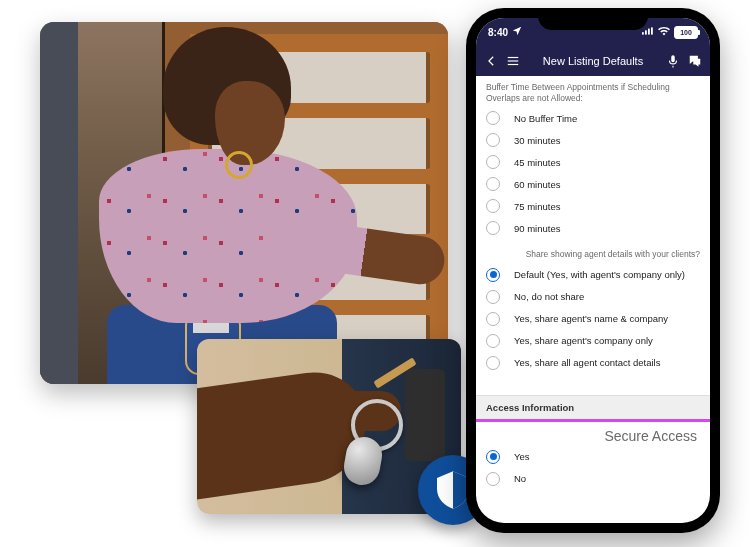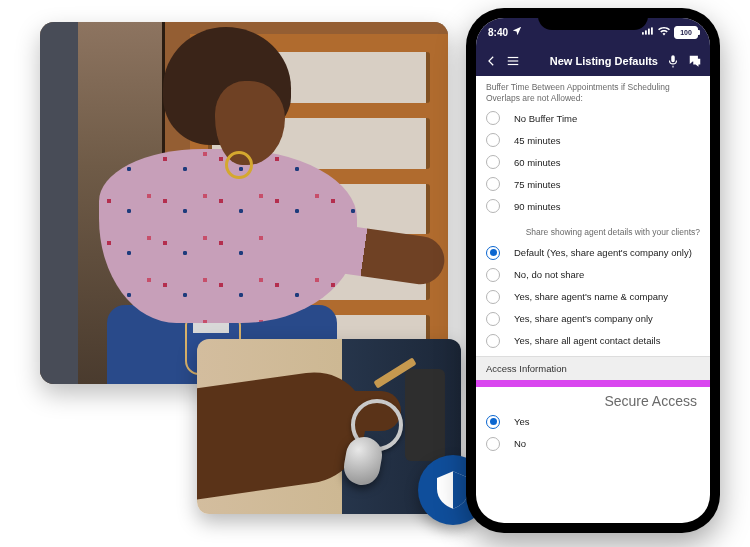--- a/index.html
+++ b/index.html
@@ -275,22 +275,22 @@
     background: #22204c;
     display: flex;
     align-items: center;
     color: #fff;
     padding: 0 8px;
     gap: 8px;
     font-size: 11px;
   }
   .app-header .title {
     flex: 1;
-    text-align: right;
-    font-weight: 700;
+    text-align: center;
+    font-weight: 400;
   }
   .hico { width: 14px; height: 14px; display: inline-flex; align-items: center; justify-content: center; }
   .hico svg { width: 100%; height: 100%; }
 
   .scroll-area {
     flex: 1;
     overflow: hidden;
     font-size: 9.5px;
     color: #333;
   }
@@ -319,25 +319,25 @@
   .radio.selected { border-color: #0b66d0; }
   .radio.selected::after {
     content: "";
     width: 7px; height: 7px;
     background: #0b66d0;
     border-radius: 50%;
   }
   .access-header {
     background: #efefef;
     padding: 6px 10px;
-    font-weight: 400;
+    font-weight: 700;
     font-size: 9.5px;
     border-top: 1px solid #ddd;
-    border-bottom: 7px solid #d946ef;
-    margin-top: 4px;
+    border-bottom: 3px solid #d946ef;
+    margin-top: 21px;
   }
   .field-label {
     padding: 6px 13px 2px;
     color: #6a6a6a;
     font-size: 14px;
     text-align: right;
   }
 </style>
 </head>
 <body>
@@ -443,40 +443,44 @@
     <div class="scroll-area">
 
       <div class="section-label">Buffer Time Between Appointments if Scheduling Overlaps are not Allowed:</div>
 
       <div class="option-row">
         <span class="radio"></span>
         <span>No Buffer Time</span>
       </div>
       <div class="option-row">
         <span class="radio"></span>
+        <span>30 minutes</span>
+      </div>
+      <div class="option-row">
+        <span class="radio"></span>
         <span>45 minutes</span>
       </div>
       <div class="option-row">
         <span class="radio"></span>
         <span>60 minutes</span>
       </div>
       <div class="option-row">
         <span class="radio"></span>
         <span>75 minutes</span>
       </div>
       <div class="option-row">
         <span class="radio"></span>
         <span>90 minutes</span>
       </div>
 
       <div class="section-label" style="margin-top:4px;text-align:right;">Share showing agent details with your clients?</div>
 
       <div class="option-row">
         <span class="radio selected"></span>
-        <span>Default (Yes, share agent's company only)</span>
+        <span>Default (Yes, with agent's company only)</span>
       </div>
       <div class="option-row">
         <span class="radio"></span>
         <span>No, do not share</span>
       </div>
       <div class="option-row">
         <span class="radio"></span>
         <span>Yes, share agent's name &amp; company</span>
       </div>
       <div class="option-row">

